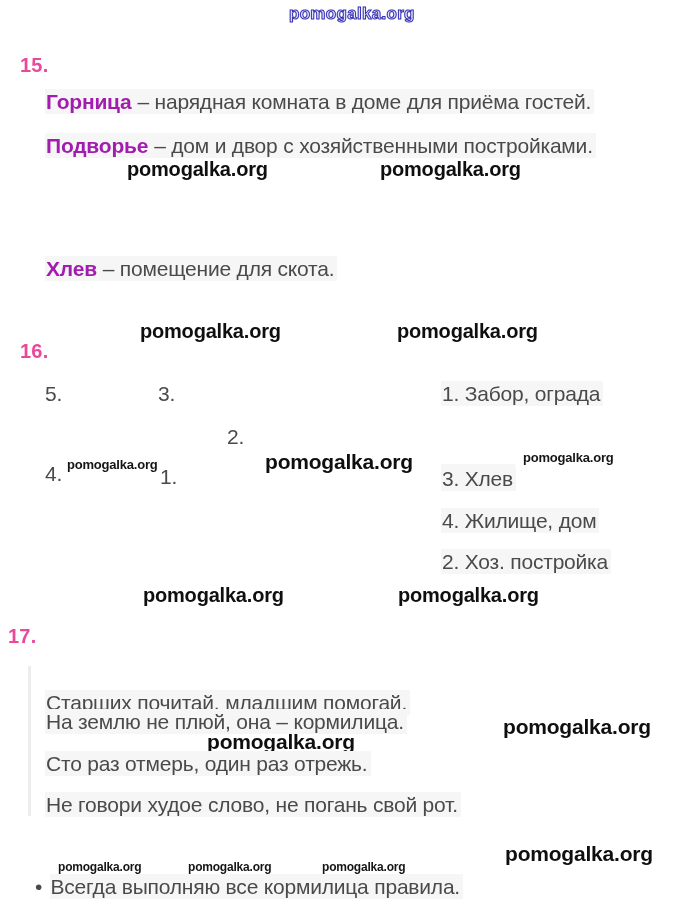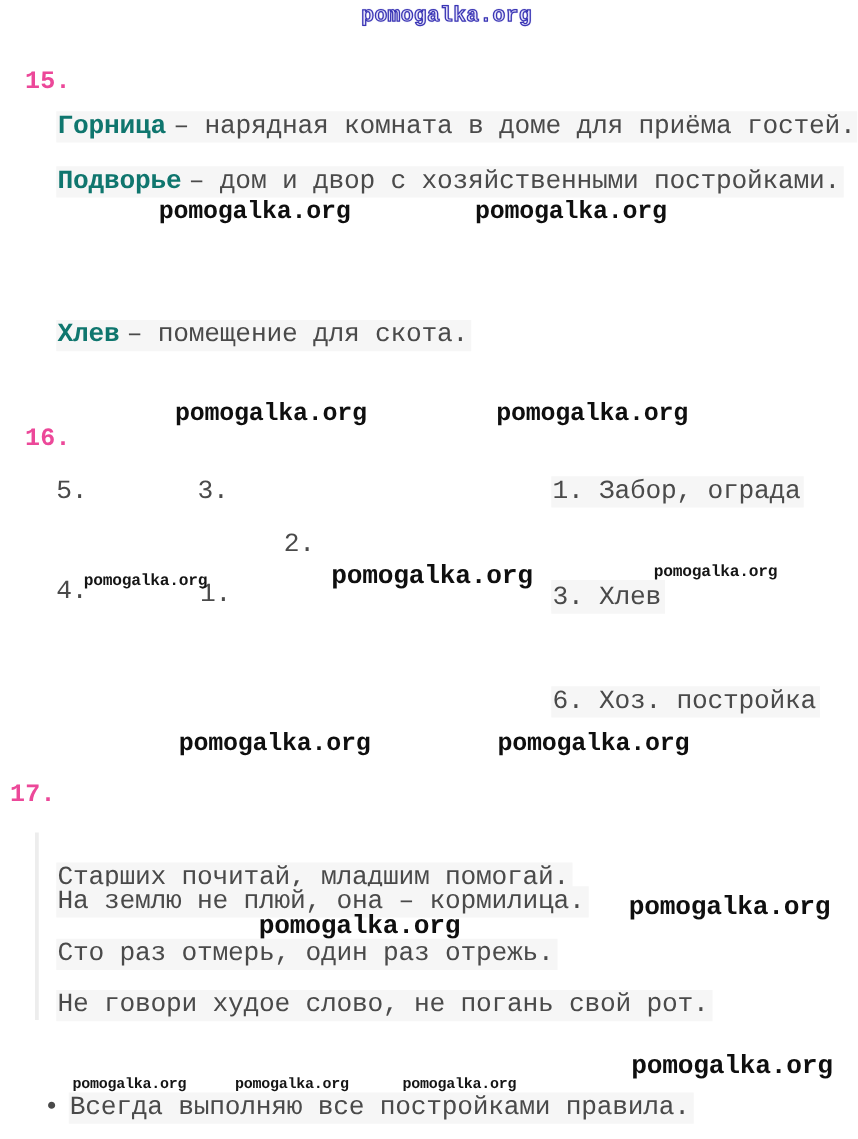--- a/index.html
+++ b/index.html
@@ -2,33 +2,33 @@
 <html><head>
 <meta charset="utf-8">
 <style>
   html, body { margin: 0; padding: 0; background: #ffffff; }
   .page {
     position: relative;
     width: 686px;
     height: 911px;
     background: #ffffff;
     overflow: hidden;
-    font-family: Liberation Mono, monospace;
+    font-family: Liberation Sans, sans-serif;
     color: #474747;
   }
   .abs { position: absolute; white-space: nowrap; line-height: 1.15; }
 
   
   .txt {
     font-size: 21px;
     color: #4a4a4a;
     letter-spacing: -0.2px;
   }
   .shade { background: #f6f6f6; padding: 1px 3px 1px 1px; }
-  .term { font-weight: 700; color: #0f766e; }
+  .term { font-weight: 700; color: #a21caf; }
   .rest { margin-left: 0.28em; }
   .secnum {
     font-size: 20px;
     font-weight: 700;
     color: #ec4899;
     letter-spacing: 0.2px;
   }
 
   
   .wm-blue {
@@ -94,21 +94,22 @@
   <div class="abs txt" style="left:45px;  top:462px;">4.</div>
   <div class="abs txt" style="left:160px; top:465px;">1.</div>
 
   <div class="abs wm-small" style="left:67px; top:458px;">pomogalka.org</div>
   <div class="abs wm-bold wm-bold-lg" style="left:265px; top:450px;">pomogalka.org</div>
   <div class="abs wm-small" style="left:523px; top:451px;">pomogalka.org</div>
 
   <div class="abs txt" style="left:441px; top:382px;"><span class="shade">1. Забор, ограда</span></div>
   <div class="abs txt" style="left:441px; top:425px;margin-top:40px;"><span class="shade">2. Двор</span></div>
   <div class="abs txt" style="left:441px; top:467px;"><span class="shade">3. Хлев</span></div>
-  <div class="abs txt" style="left:441px; top:550px;"><span class="shade">6. Хоз. постройка</span></div>
+  <div class="abs txt" style="left:441px; top:509px;"><span class="shade">4. Жилище, дом</span></div>
+  <div class="abs txt" style="left:441px; top:550px;"><span class="shade">2. Хоз. постройка</span></div>
 
   <div class="abs wm-bold" style="left:143px; top:584px;">pomogalka.org</div>
   <div class="abs wm-bold" style="left:398px; top:584px;">pomogalka.org</div>
 
   <div class="abs secnum" style="left:8px; top:625px;">17.</div>
 
   <div class="scan-bar" style="left:28px; top:666px; width:3px; height:150px;"></div>
 
   <div class="abs txt" style="left:45px; top:667px;margin-top:24px;"><span class="shade">Старших почитай, младшим помогай.</span></div>
   <div class="abs txt" style="left:45px; top:710px;"><span class="shade">На землю не плюй, она – кормилица.</span></div>
@@ -119,16 +120,16 @@
   <div class="abs txt" style="left:45px; top:752px;"><span class="shade">Сто раз отмерь, один раз отрежь.</span></div>
   <div class="abs txt" style="left:45px; top:793px;"><span class="shade">Не говори худое слово, не погань свой рот.</span></div>
 
   <div class="abs wm-bold wm-bold-lg" style="left:505px; top:842px;">pomogalka.org</div>
 
   <div class="abs wm-small wm-tiny" style="left:58px;  top:861px;">pomogalka.org</div>
   <div class="abs wm-small wm-tiny" style="left:188px; top:861px;">pomogalka.org</div>
   <div class="abs wm-small wm-tiny" style="left:322px; top:861px;">pomogalka.org</div>
 
   <div class="abs txt" style="left:35px; top:875px;">
-    <span class="bullet">•</span><span class="shade">Всегда выполняю все постройками правила.</span>
+    <span class="bullet">•</span><span class="shade">Всегда выполняю все кормилица правила.</span>
   </div>
 
 </div>
 
 </body></html>

